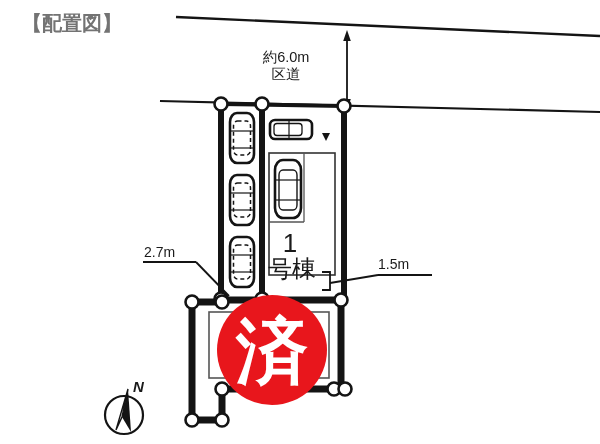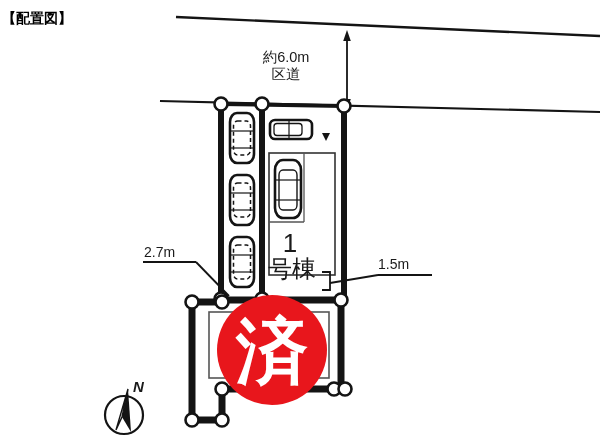--- a/index.html
+++ b/index.html
@@ -181,15 +181,15 @@
 
     <g>
       <circle cx="124" cy="415" r="19" fill="#ffffff" stroke="#141414" stroke-width="2.2"></circle>
       <polygon points="128,389 131,432 122,417" fill="#141414"></polygon>
       <polygon points="128,389 122,417 116,430" fill="#ffffff" stroke="#141414" stroke-width="1.4"></polygon>
     </g>
     <text class="txt compass-n-text" x="133" y="392">N</text>
 
   </svg>
 
-  <div style="position:absolute; left:2px; top:10px; font-size:14px; font-weight:bold; color:#000000; font-family:'DejaVu Sans','Liberation Sans',sans-serif;">【配置図】</div>
+  <div style="position:absolute; left:22px; top:10px; font-size:20px; font-weight:bold; color:#737373; font-family:'DejaVu Sans','Liberation Sans',sans-serif;">【配置図】</div>
 
 </div>
 
 </body></html>

